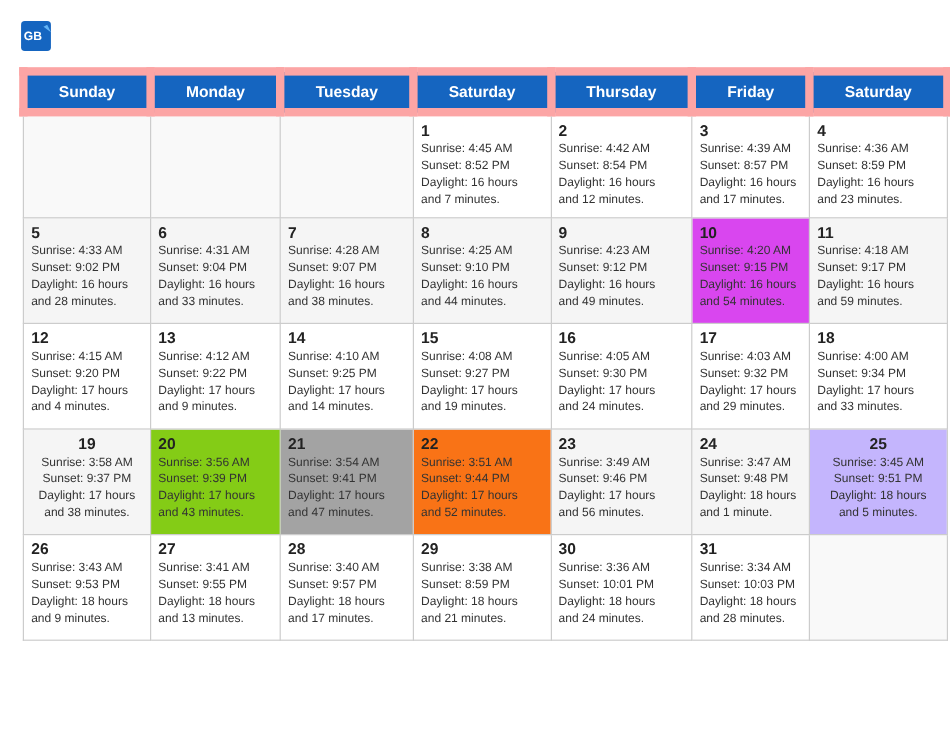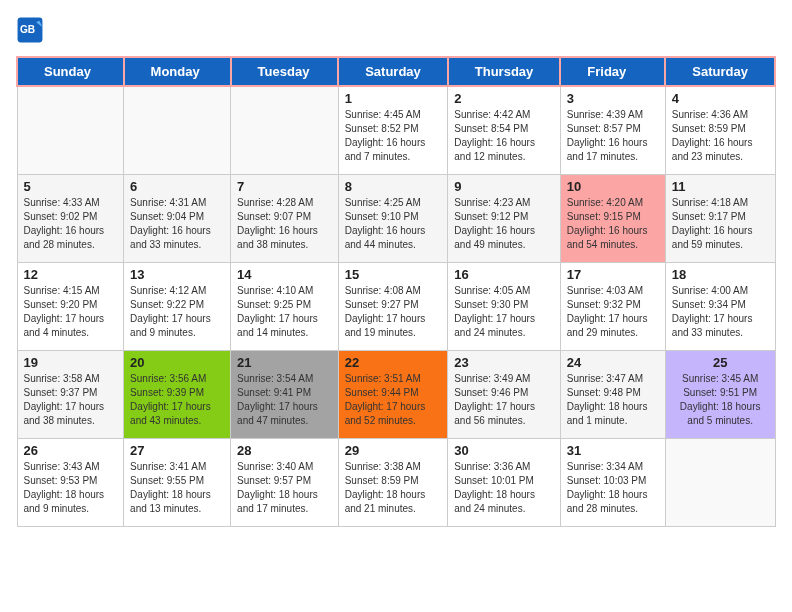--- a/index.html
+++ b/index.html
@@ -51,21 +51,21 @@
       border-collapse: collapse;
       border: 1px solid #ccc;
     }
     .calendar th {
       background: #1565c0;
       color: #fff;
       font-size: 13px;
       font-weight: bold;
       text-align: left;
       padding: 6px 26px;
-      border: 2px solid #fca5a5;
+      border: 7px solid #fca5a5;
     }
     .calendar td {
       vertical-align: top;
       border: 1px solid #ccc;
       padding: 4px 6px;
       width: 108px;
       min-height: 80px;
       font-size: 10.5px;
       color: #222;
       background: #fff;
@@ -161,21 +161,21 @@
           <div class="day-detail">Sunrise: 4:28 AM<br>Sunset: 9:07 PM<br>Daylight: 16 hours<br>and 38 minutes.</div>
         </td>
         <td style="background: rgb(245, 245, 245);">
           <div class="day-num">8</div>
           <div class="day-detail">Sunrise: 4:25 AM<br>Sunset: 9:10 PM<br>Daylight: 16 hours<br>and 44 minutes.</div>
         </td>
         <td style="background: rgb(245, 245, 245);">
           <div class="day-num">9</div>
           <div class="day-detail">Sunrise: 4:23 AM<br>Sunset: 9:12 PM<br>Daylight: 16 hours<br>and 49 minutes.</div>
         </td>
-        <td style="background: #fca5a5;">
+        <td style="background: #d946ef;">
           <div class="day-num">10</div>
           <div class="day-detail">Sunrise: 4:20 AM<br>Sunset: 9:15 PM<br>Daylight: 16 hours<br>and 54 minutes.</div>
         </td>
         <td style="background: rgb(245, 245, 245);">
           <div class="day-num">11</div>
           <div class="day-detail">Sunrise: 4:18 AM<br>Sunset: 9:17 PM<br>Daylight: 16 hours<br>and 59 minutes.</div>
         </td>
       </tr>
       <tr>
         <td>
@@ -201,21 +201,21 @@
         <td>
           <div class="day-num">17</div>
           <div class="day-detail">Sunrise: 4:03 AM<br>Sunset: 9:32 PM<br>Daylight: 17 hours<br>and 29 minutes.</div>
         </td>
         <td>
           <div class="day-num">18</div>
           <div class="day-detail">Sunrise: 4:00 AM<br>Sunset: 9:34 PM<br>Daylight: 17 hours<br>and 33 minutes.</div>
         </td>
       </tr>
       <tr>
-        <td style="background: rgb(245, 245, 245);">
+        <td style="background: rgb(245, 245, 245); text-align: center;">
           <div class="day-num">19</div>
           <div class="day-detail">Sunrise: 3:58 AM<br>Sunset: 9:37 PM<br>Daylight: 17 hours<br>and 38 minutes.</div>
         </td>
         <td style="background: #84cc16;">
           <div class="day-num">20</div>
           <div class="day-detail">Sunrise: 3:56 AM<br>Sunset: 9:39 PM<br>Daylight: 17 hours<br>and 43 minutes.</div>
         </td>
         <td style="background: #a3a3a3; margin-top: 30px;">
           <div class="day-num">21</div>
           <div class="day-detail">Sunrise: 3:54 AM<br>Sunset: 9:41 PM<br>Daylight: 17 hours<br>and 47 minutes.</div>

